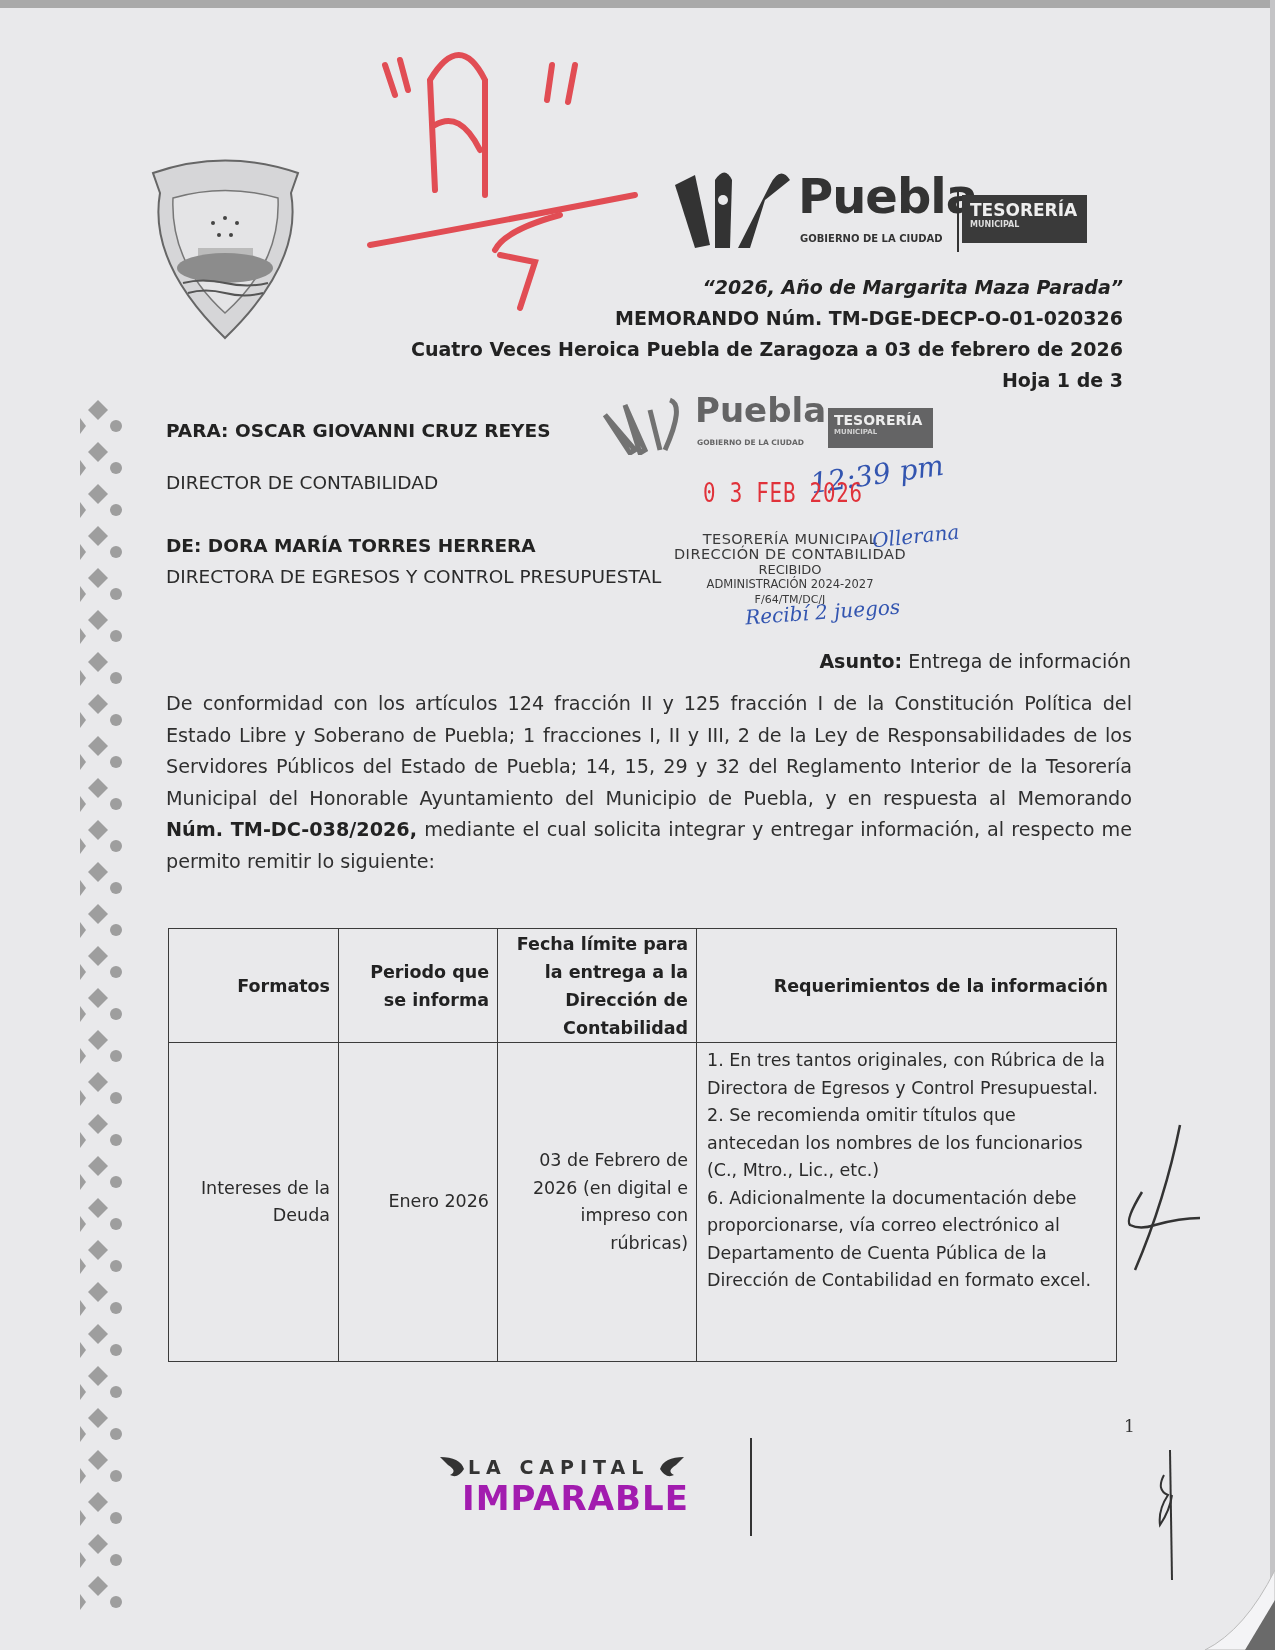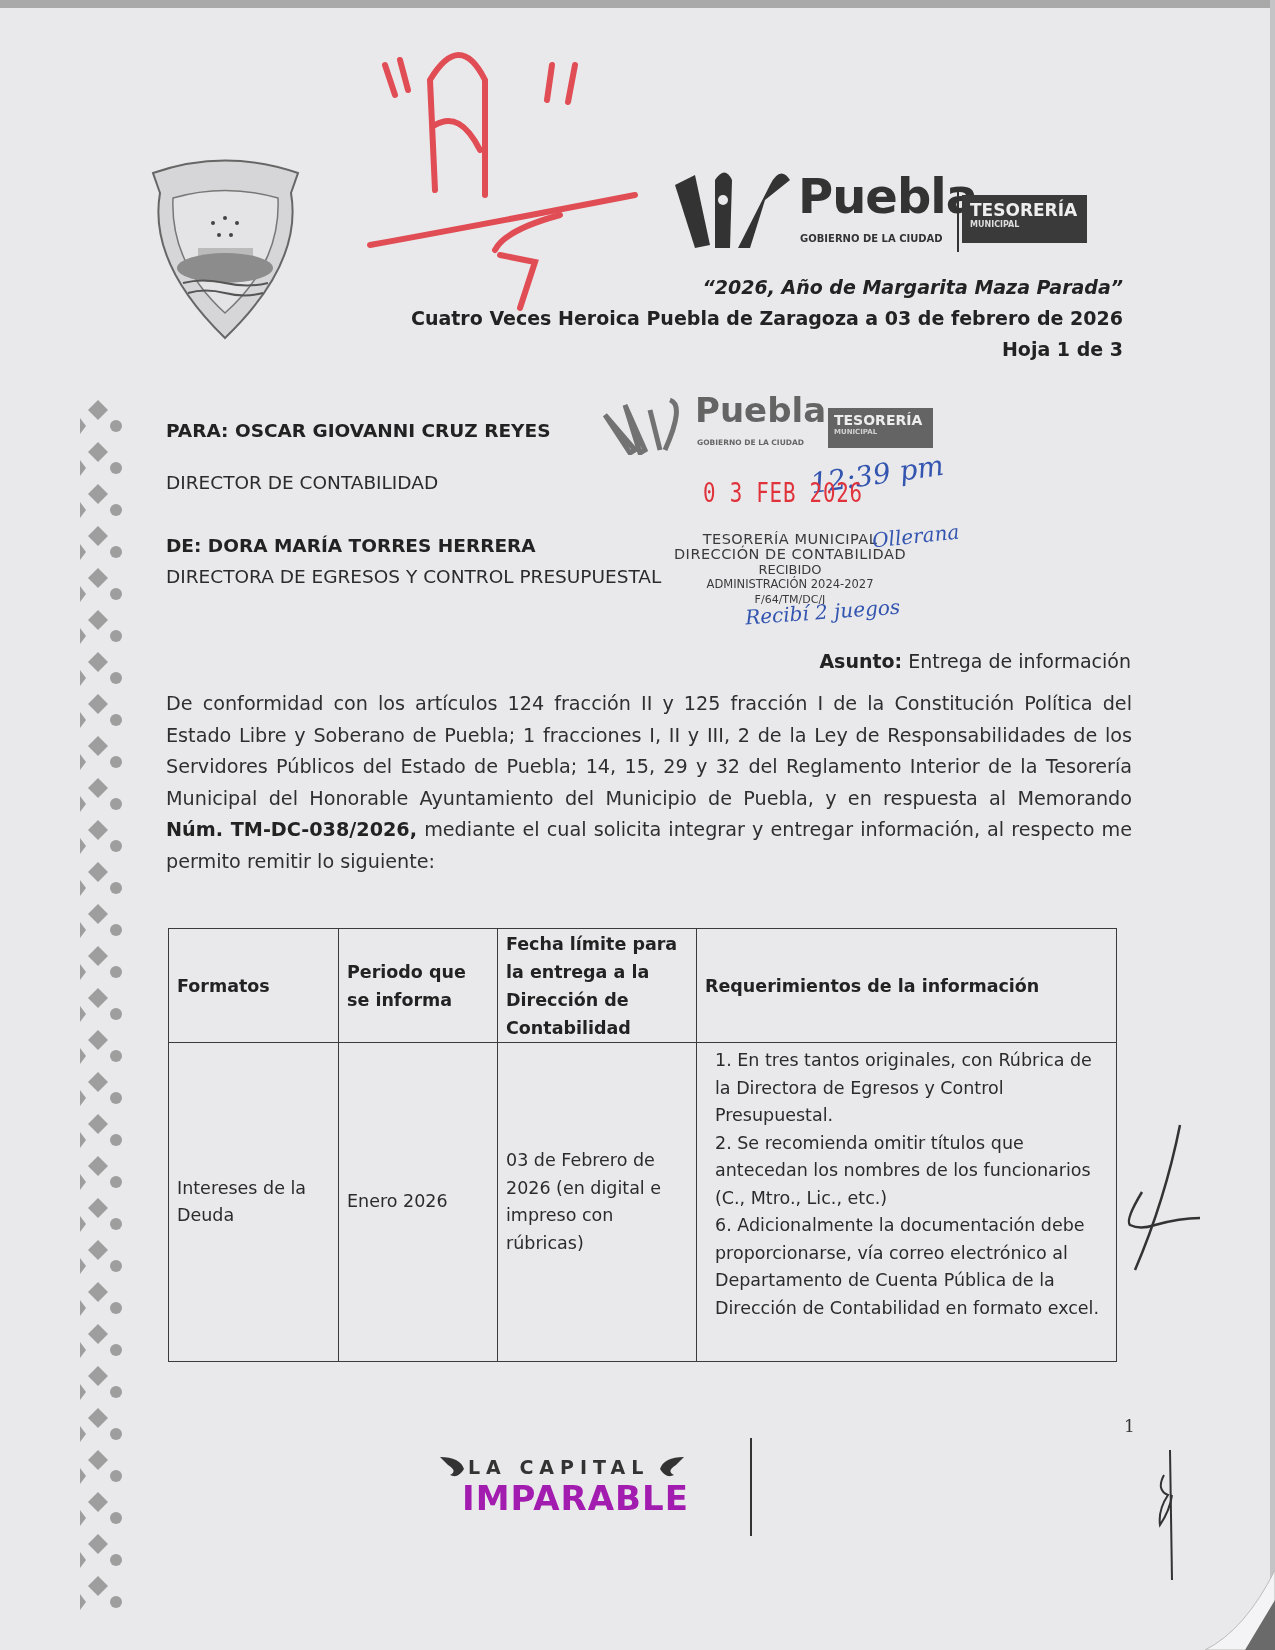--- a/index.html
+++ b/index.html
@@ -46,25 +46,25 @@
   .hand-recibi { left: 745px; top: 600px; color: #3355b0; font-family: "DejaVu Serif", serif; font-style: italic; font-size: 20px; transform: rotate(-4deg); }
 
   .asunto { right: 144px; top: 628px; font-size: 19px; color: #2b2b2b; white-space: nowrap; margin-top: 22px; }
   .asunto b { color: #222; }
 
   .body-text { left: 166px; top: 688px; width: 966px; font-size: 19.2px; line-height: 31.5px; color: #2f2f2f; text-align: justify; text-align-last: left; }
   .body-text b { color: #222; }
 
   
   .memo-table { position: absolute; left: 168px; top: 928px; width: 948px; border-collapse: collapse; table-layout: fixed; }
-  .memo-table th, .memo-table td { border: 1.5px solid #3b3b3b; text-align: left; vertical-align: middle; padding: 0 8px; color: #2b2b2b; }
+  .memo-table th, .memo-table td { border: 1.5px solid #3b3b3b; text-align: right; vertical-align: middle; padding: 0 8px; color: #2b2b2b; }
   .memo-table th { font-weight: bold; font-size: 17.5px; line-height: 28px; height: 113px; color: #222; }
   .memo-table td { font-size: 17.5px; line-height: 27.5px; height: 310px; }
   .memo-table td.req { text-align: left; padding: 4px 10px; vertical-align: top; }
-  .req-item { display: block; margin-left: 8px; }
+  .req-item { display: block; }
 
   .page-number { left: 1124px; top: 1416px; font-family: "DejaVu Serif", serif; font-size: 17px; color: #333; }
 
   
   .footer-logo { left: 440px; top: 1455px; width: 290px; height: 80px; }
   .footer-small { font-weight: bold; font-size: 19px; letter-spacing: 6px; color: #333; }
   .footer-big { font-weight: bold; font-size: 34px; letter-spacing: 1px; color: #a21caf; line-height: 34px; }
   .footer-divider { left: 750px; top: 1438px; width: 2px; height: 98px; background: #333; }
 
   .signature { left: 1120px; top: 1120px; width: 90px; height: 160px; }
@@ -210,20 +210,21 @@
   <div class="logo-text" style="position:absolute;left:130px;top:73px;font-size:10px;color:#333">GOBIERNO DE LA CIUDAD</div>
   <div style="position:absolute;left:287px;top:30px;width:2px;height:62px;background:#333"></div>
   <div style="position:absolute;left:292px;top:35px;width:125px;height:48px;background:#3a3a3a;">
     <div class="logo-text" style="color:#eee;font-size:17px;padding:5px 0 0 8px">TESORERÍA</div>
     <div class="logo-text" style="color:#ddd;font-size:8px;padding:0 0 0 8px">MUNICIPAL</div>
   </div>
 </div>
 
 <div class="abs header-lines">
   <div class="motto">“2026, Año de Margarita Maza Parada”</div>
+  <div>MEMORANDO Núm. TM-DGE-DECP-O-01-020326</div>
   <div>Cuatro Veces Heroica Puebla de Zaragoza a 03 de febrero de 2026</div>
   <div>Hoja 1 de 3</div>
 </div>
 
 <div class="abs para-name">PARA: OSCAR GIOVANNI CRUZ REYES</div>
 <div class="abs para-title">DIRECTOR DE CONTABILIDAD</div>
 <div class="abs de-name">DE: DORA MARÍA TORRES HERRERA</div>
 <div class="abs de-title">DIRECTORA DE EGRESOS Y CONTROL PRESUPUESTAL</div>
 
 <div class="abs stamp-logo" style="opacity:0.8">

